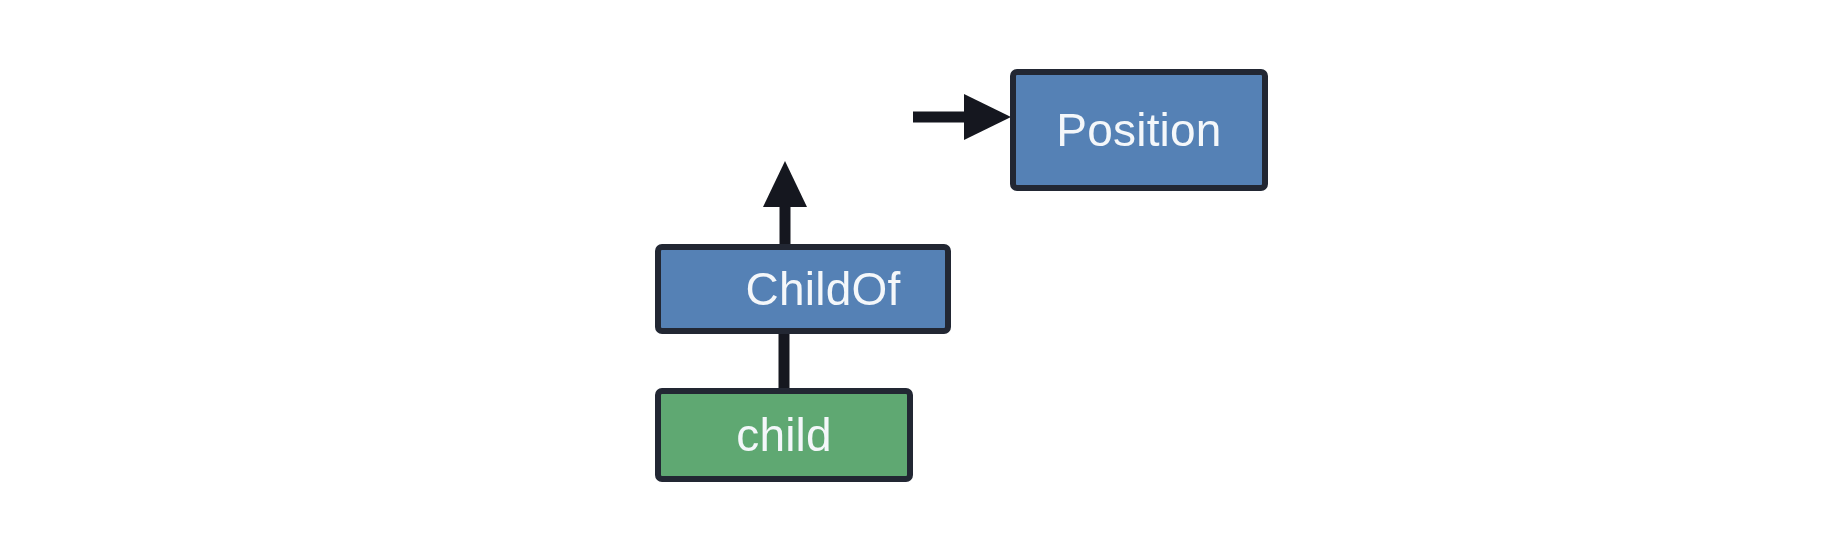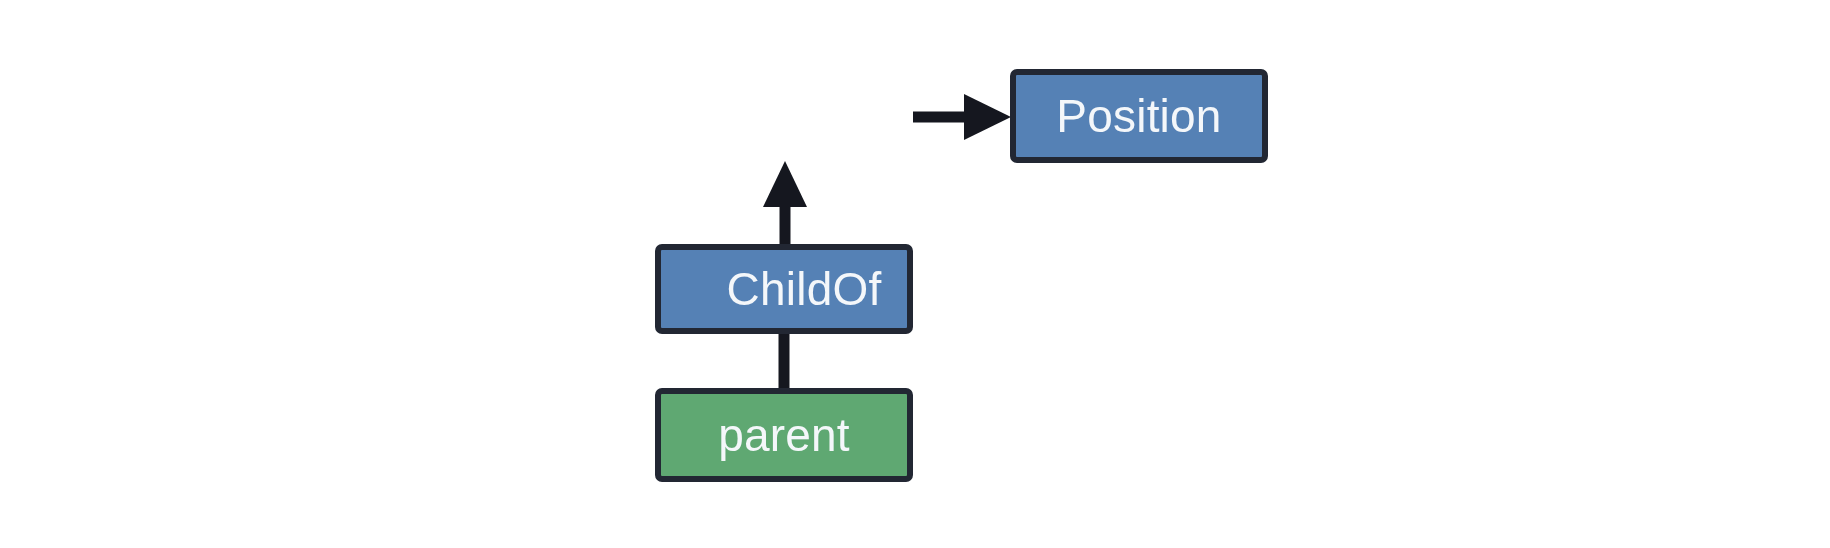--- a/index.html
+++ b/index.html
@@ -40,22 +40,22 @@
   .node-component {
     background: #5581b5;
   }
   .node-label {
     display: block;
     white-space: nowrap;
   }
 
   
   #node-parent   { left: 655px; top: 69px;  width: 258px; height: 94px; font-size: 46px; }
-  #node-position { left: 1010px; top: 69px; width: 258px; height: 94px; font-size: 46px; }
-  #node-childof  { left: 655px; top: 244px; width: 258px; height: 90px; font-size: 46px; padding-left: 40px; }
+  #node-position { left: 1010px; top: 69px; width: 258px; height: 122px; font-size: 46px; }
+  #node-childof  { left: 655px; top: 244px; width: 296px; height: 90px; font-size: 46px; padding-left: 40px; }
   #node-child    { left: 655px; top: 388px; width: 258px; height: 94px; font-size: 46px; }
 
   
   .edge-svg {
     position: absolute;
     left: 0;
     top: 0;
     width: 1830px;
     height: 548px;
     z-index: 1;
@@ -98,16 +98,16 @@
 
   <div class="node node-component" id="node-position">
     <span class="node-label">Position</span>
   </div>
 
   <div class="node node-component" id="node-childof">
     <span class="node-label">ChildOf</span>
   </div>
 
   <div class="node node-entity" id="node-child">
-    <span class="node-label">parent</span>
+    <span class="node-label">child</span>
   </div>
 
 </div>
 
 </body></html>

